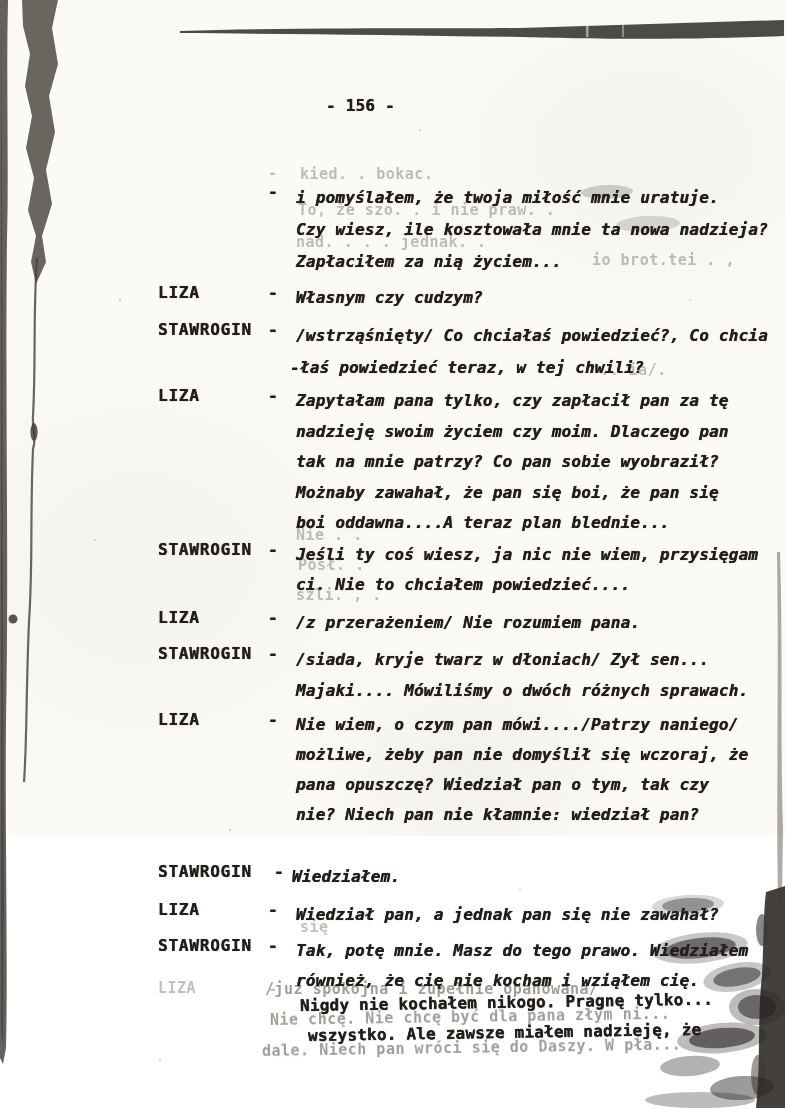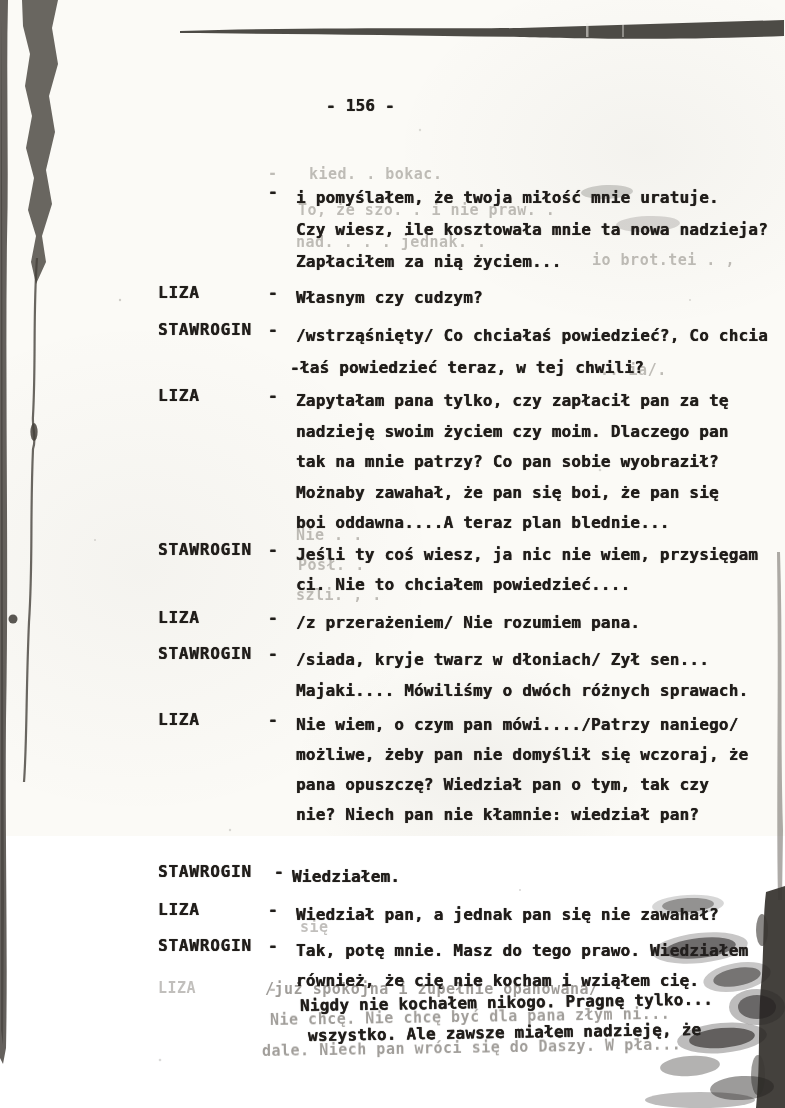--- a/index.html
+++ b/index.html
@@ -19,40 +19,40 @@
   .ink{
     color:#201d1a;font-weight:700;font-size:16px;
     text-shadow:0 0 0.7px rgba(28,24,20,0.85), 0.4px 0.3px 0.5px rgba(28,24,20,0.5);
     letter-spacing:0.2px;
   }
   .pagenum{position:absolute;left:326px;top:96px;}
   .block{position:absolute;left:0;width:785px;}
   .speaker{position:absolute;left:158px;top:0;letter-spacing:0.8px;white-space:nowrap;}
   .dash{position:absolute;left:268px;top:0;}
   .dash.tight{left:274px;}
-  .lines{margin-left:296px;}
+  .lines{margin-left:296px;font-style:italic;}
   .line{white-space:nowrap;}
   .freeline{position:absolute;white-space:nowrap;}
   .ghost{
     position:absolute;white-space:nowrap;
     color:rgba(72,66,58,0.34);font-weight:700;font-size:15px;
     letter-spacing:0.5px;filter:blur(0.45px);
   }
   .ghost.darker{color:rgba(66,60,52,0.5);}
   .tilt{transform:rotate(-0.9deg);transform-origin:left center;}
   .artifacts{position:absolute;left:0;top:0;pointer-events:none;}
 </style>
 </head>
 <body>
 
 <div class="page">
 
   <div class="pagenum ink">- 156 -</div>
 
-  <span class="ghost" style="left:309px;top:165px">kied.    .   bokac.</span>
+  <span class="ghost" style="left:300px;top:165px">kied.    .   bokac.</span>
   <span class="ghost" style="left:268px;top:164px">-</span>
   <span class="ghost" style="left:298px;top:201px">To, że szo. .   i  nie praw.  .</span>
   <span class="ghost" style="left:296px;top:233px">nad. .   .    .  jednak.  .</span>
   <span class="ghost" style="left:592px;top:251px">io brot.tei . ,</span>
   <span class="ghost" style="left:600px;top:361px">.. ia/.</span>
   <span class="ghost" style="left:296px;top:526px">Nie  .    .</span>
   <span class="ghost" style="left:298px;top:556px">Posł. .</span>
   <span class="ghost" style="left:296px;top:586px">szli.  ,   .</span>
   <span class="ghost" style="left:300px;top:918px">się</span>
   <span class="ghost" style="left:158px;top:979px">LIZA</span>

